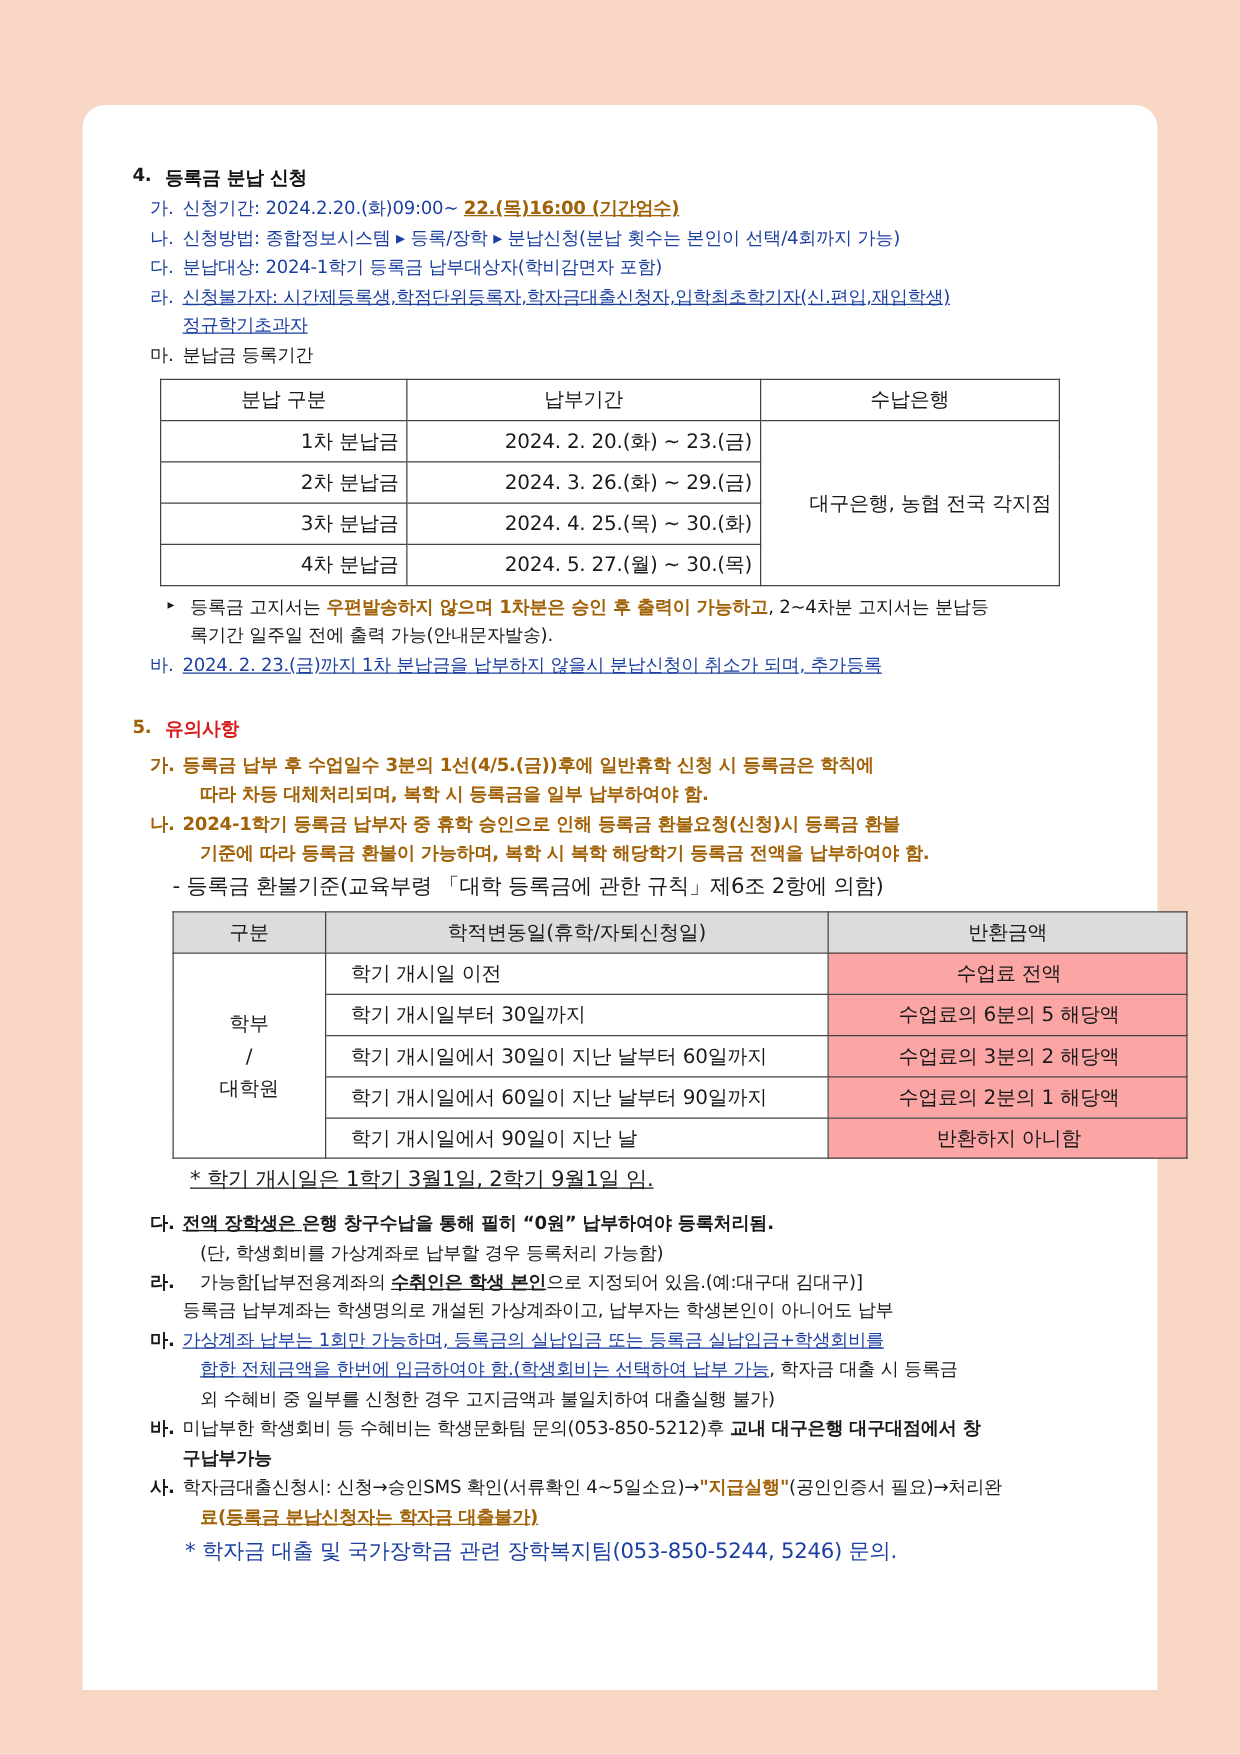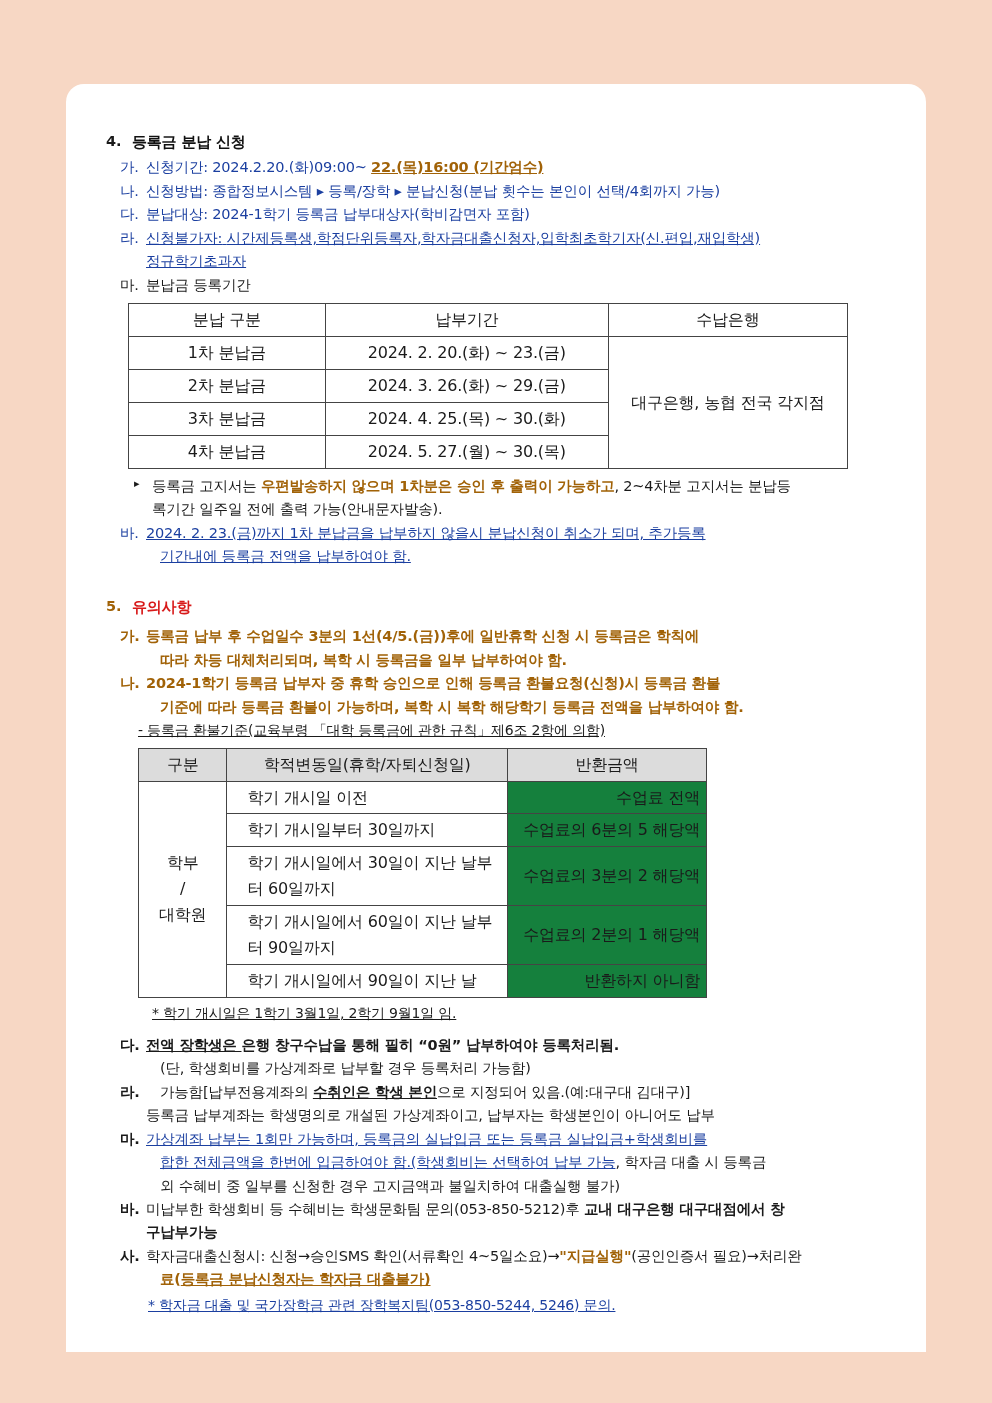--- a/index.html
+++ b/index.html
@@ -65,37 +65,37 @@
     border: 1px solid #444;
     padding: 3px 6px;
     text-align: center;
     font-weight: normal;
   }
   #pay-table {
     margin: 6px 0 6px 22px;
     width: 720px;
   }
   #pay-table th { height: 26px; }
-  #pay-table td { height: 25px; }
+  #pay-table td { height: 25px; text-align: right; }
   #refund-table {
     margin: 6px 0 4px 32px;
-    width: 569px;
+    width: 812px;
   }
   #refund-table th {
     background: #dcdcdc;
     height: 25px;
   }
   #refund-table td { height: 25px; }
   #refund-table td.left { text-align: left; padding-left: 20px; }
-  #refund-table td.amt { background: #15803d; text-align: right; padding-left: 8px; }
+  #refund-table td.amt { background: #fca5a5; text-align: center; padding-left: 8px; }
   #refund-table td.group { width: 96px; }
 
   .bullet-tri { font-size: 11px; vertical-align: 1px; }
   .s5 { margin-top: 26px; }
-  .note { font-size: 14px; text-decoration: underline; }
+  .note { font-size: 17px; }
   .sp { margin-top: 9px; }
   .sp-s { margin-top: 4px; }
 </style>
 </head>
 <body>
 
 <div class="page">
   <div class="doc">
 
     <div class="row">
@@ -178,21 +178,20 @@
       <span class="body-txt">
         <span>등록금 고지서는 </span><span class="red b">우편발송하지 않으며 1차분은 승인 후 출력이 가능하고</span><span>, 2~4차분 고지서는 분납등</span>
         <div>록기간 일주일 전에 출력 가능(안내문자발송).</div>
       </span>
     </div>
 
     <div class="row ind1 blue">
       <span class="marker">바.</span>
       <span class="body-txt">
         <div class="u">2024. 2. 23.(금)까지 1차 분납금을 납부하지 않을시 분납신청이 취소가 되며, 추가등록</div>
-        <div class="u" style="margin-left:14px;">기간내에 등록금 전액을 납부하여야 함.</div>
       </span>
     </div>
 
     <div class="row s5">
       <span class="marker b red">5.</span>
       <span class="sec-title red">유의사항</span>
     </div>
 
     <div class="row ind1 red b sp-s">
       <span class="marker">가.</span>

